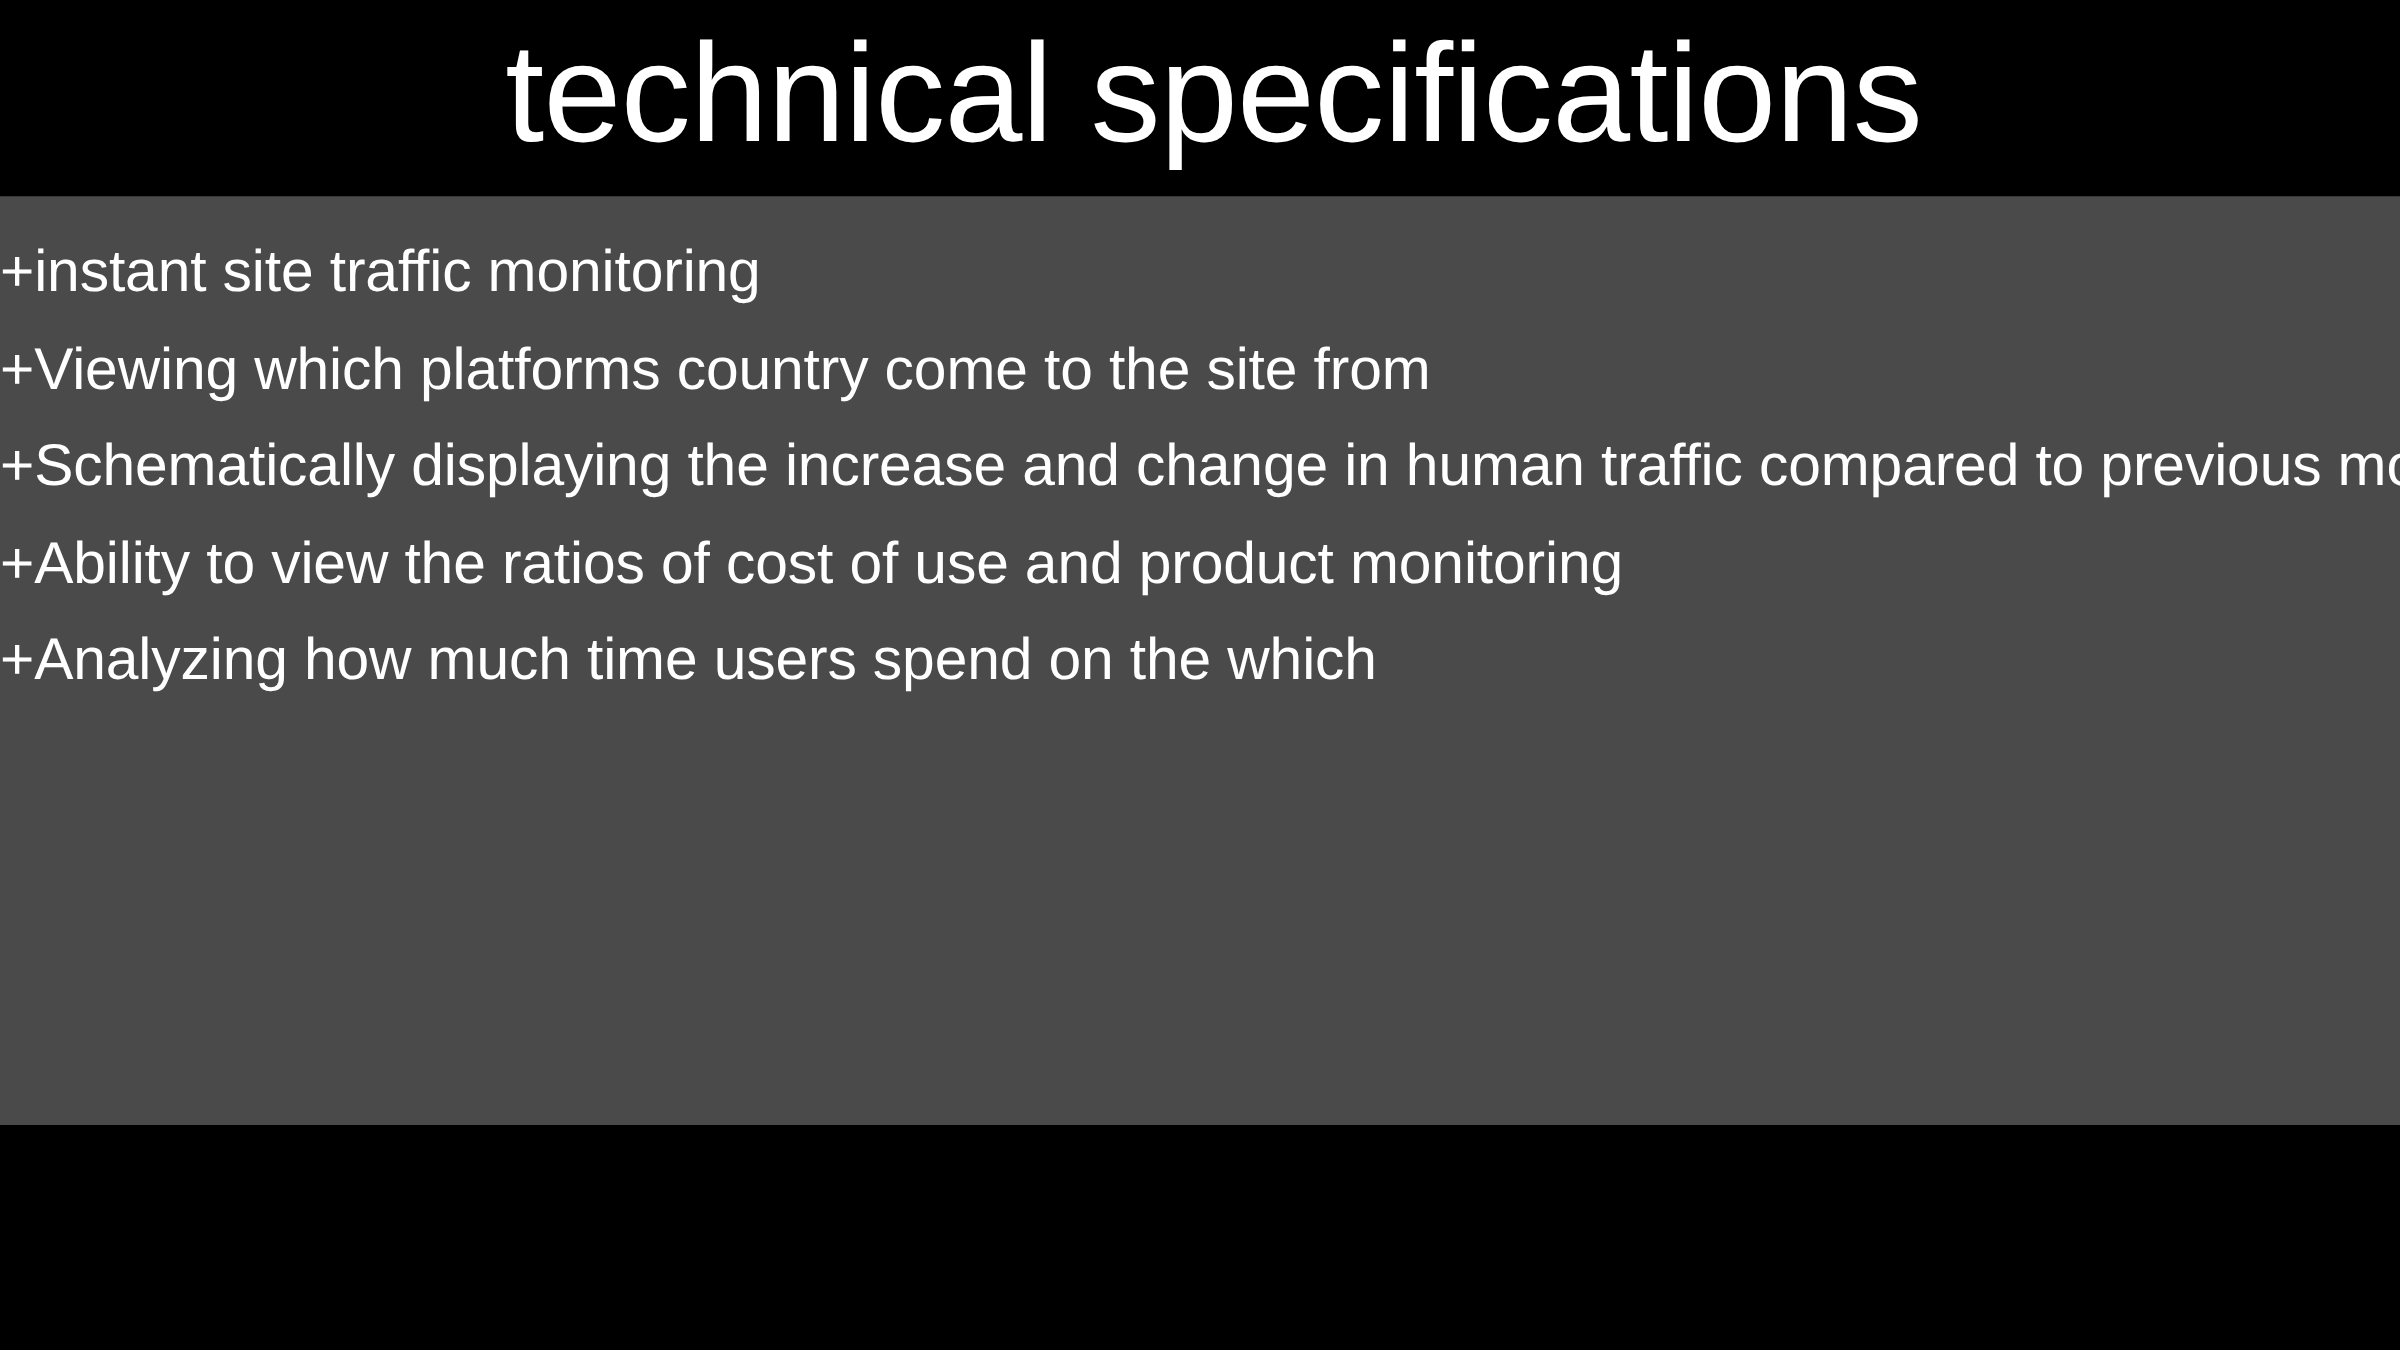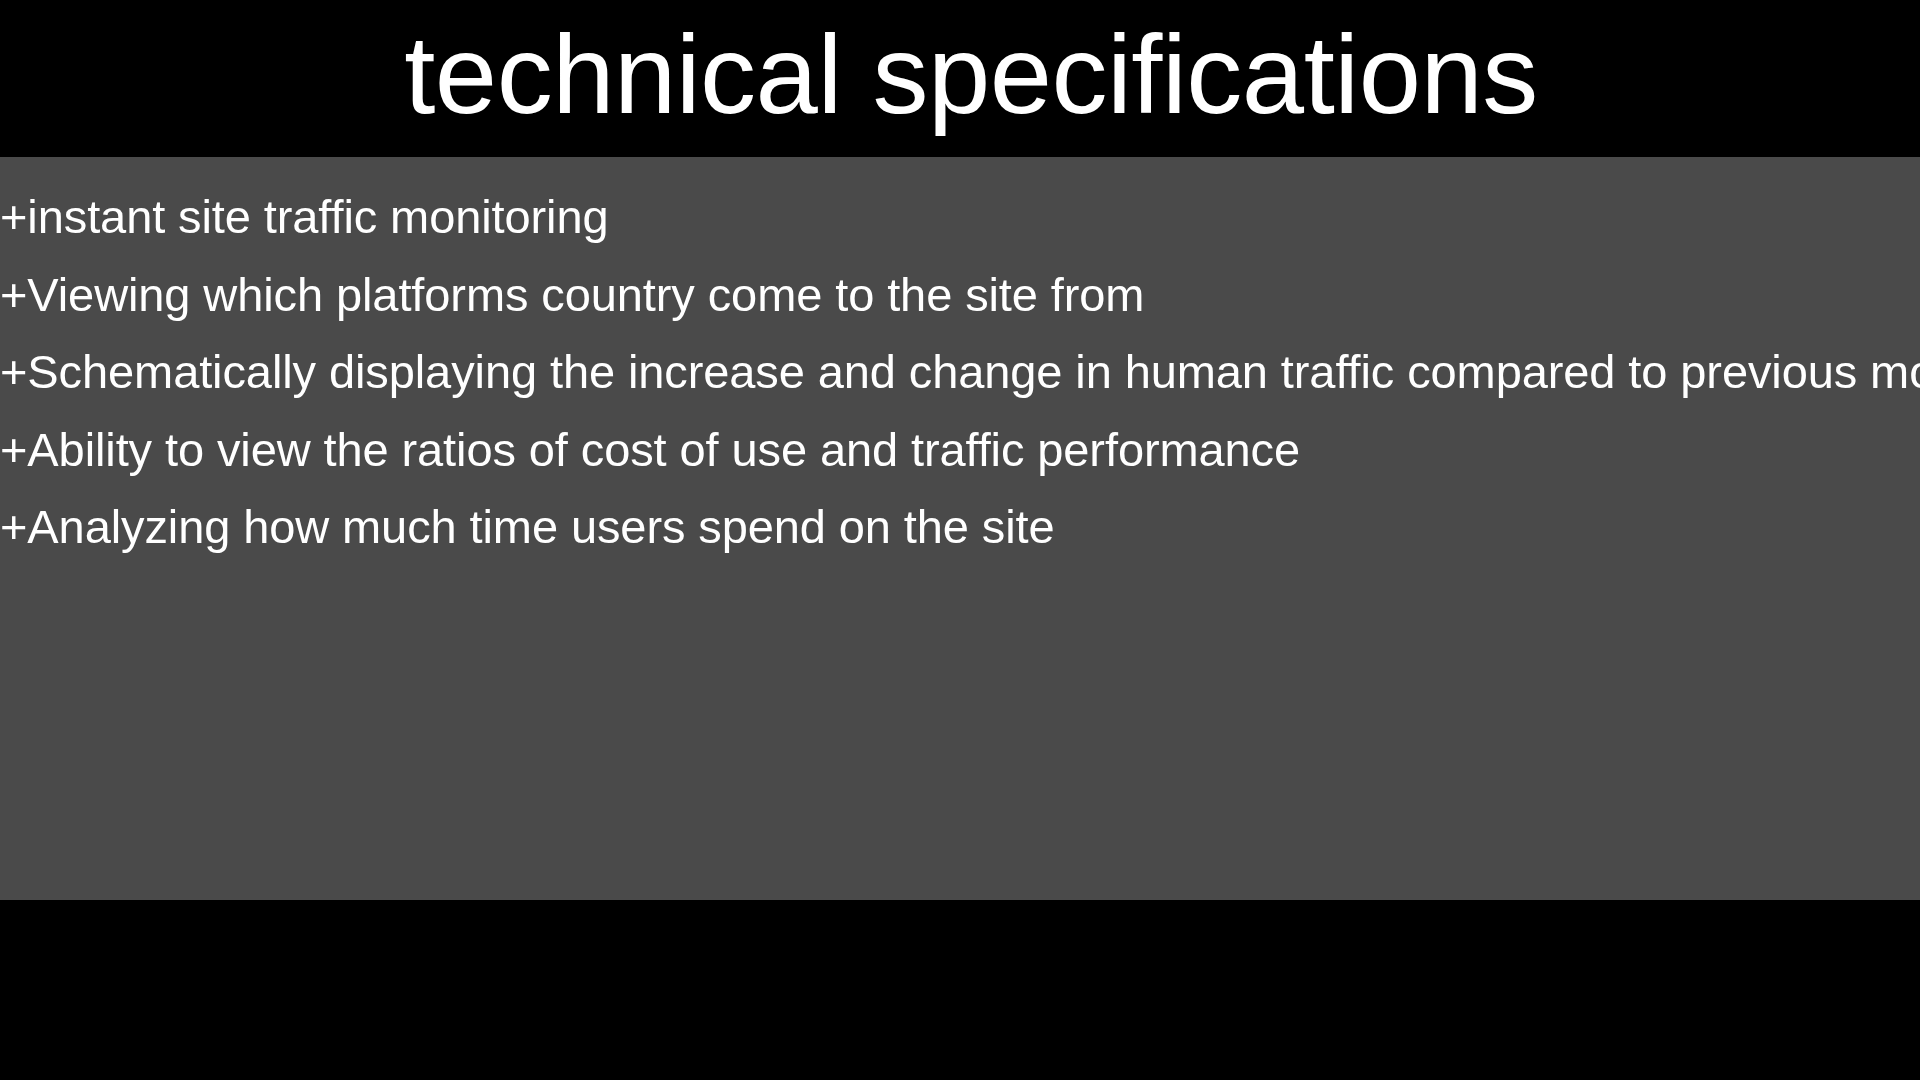--- a/index.html
+++ b/index.html
@@ -100,20 +100,20 @@
 
   <div id="title-band">
     <div id="slide-title">technical specifications</div>
   </div>
 
   <div id="content-panel">
     <ul id="bullet-list">
       <li class="bullet-line">+instant site traffic monitoring</li>
       <li class="bullet-line">+Viewing which platforms country come to the site from</li>
       <li class="bullet-line">+Schematically displaying the increase and change in human traffic compared to previous months</li>
-      <li class="bullet-line">+Ability to view the ratios of cost of use and traffic performance</li>
-      <li class="bullet-line">+Analyzing how much time users spend on the site</li>
+      <li class="bullet-line">+Ability to view the ratios of cost of use and product monitoring</li>
+      <li class="bullet-line">+Analyzing how much time users spend on the which</li>
     </ul>
   </div>
 
   <div id="bottom-band"></div>
 
 </div>
 
 </body></html>

